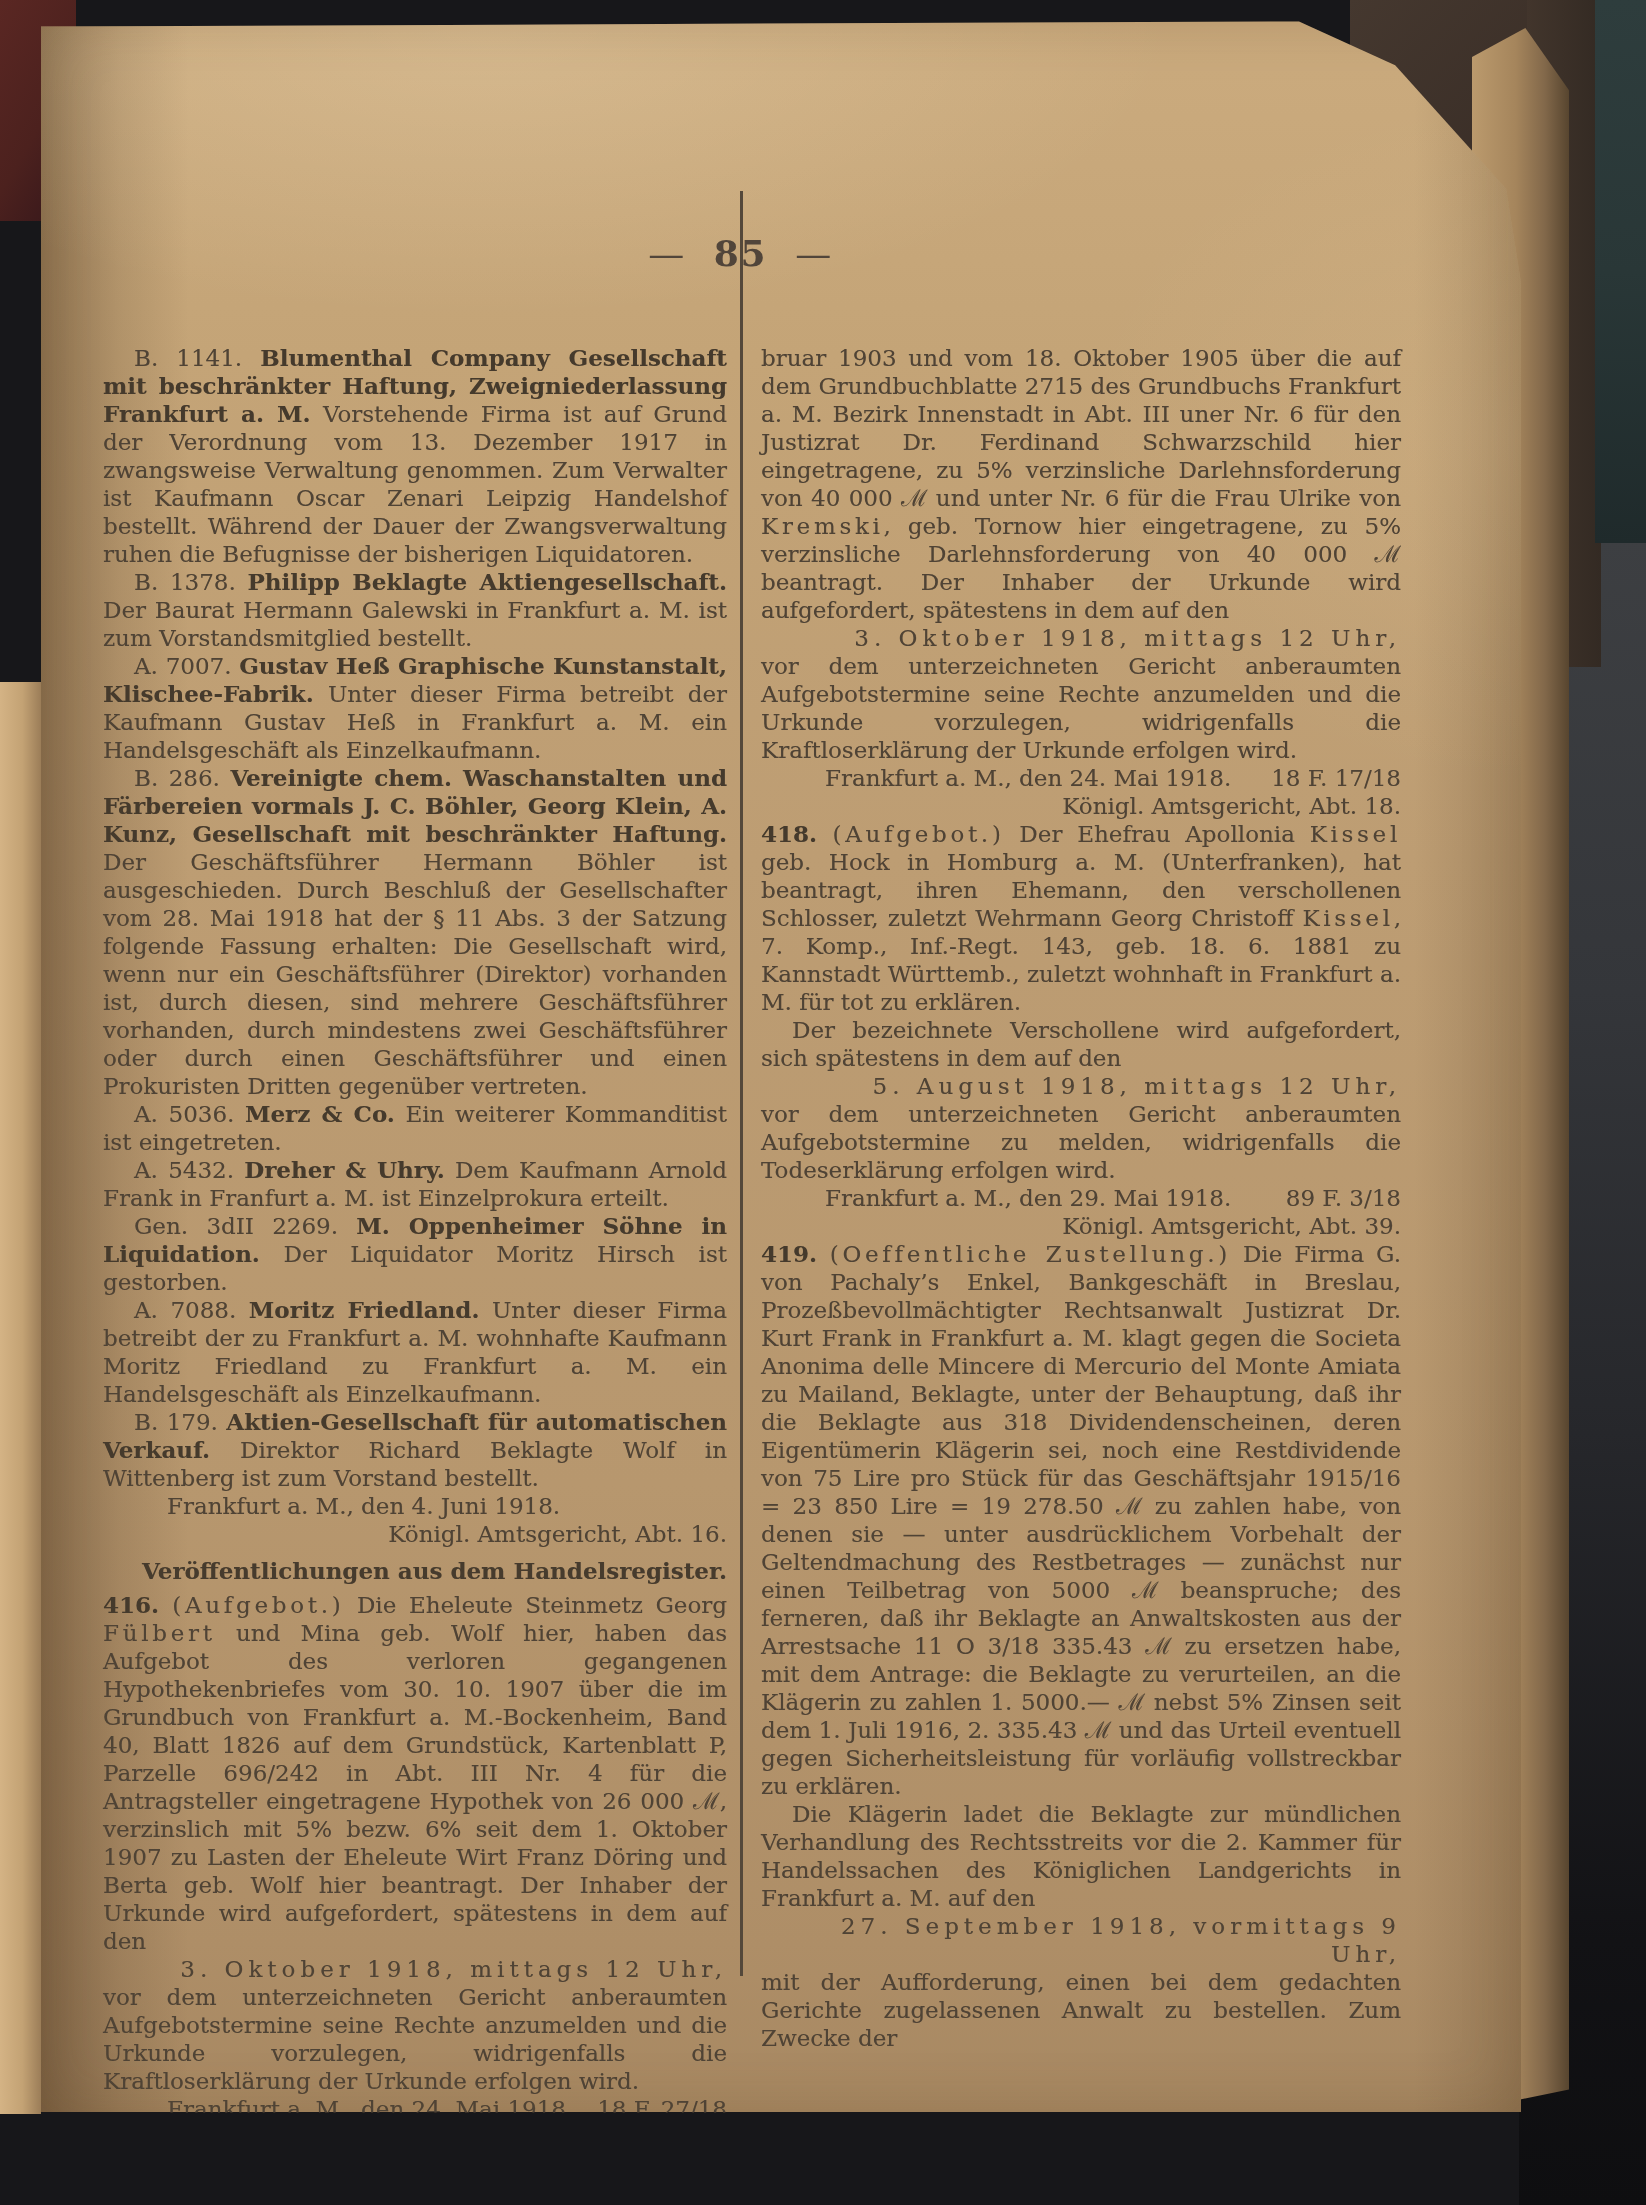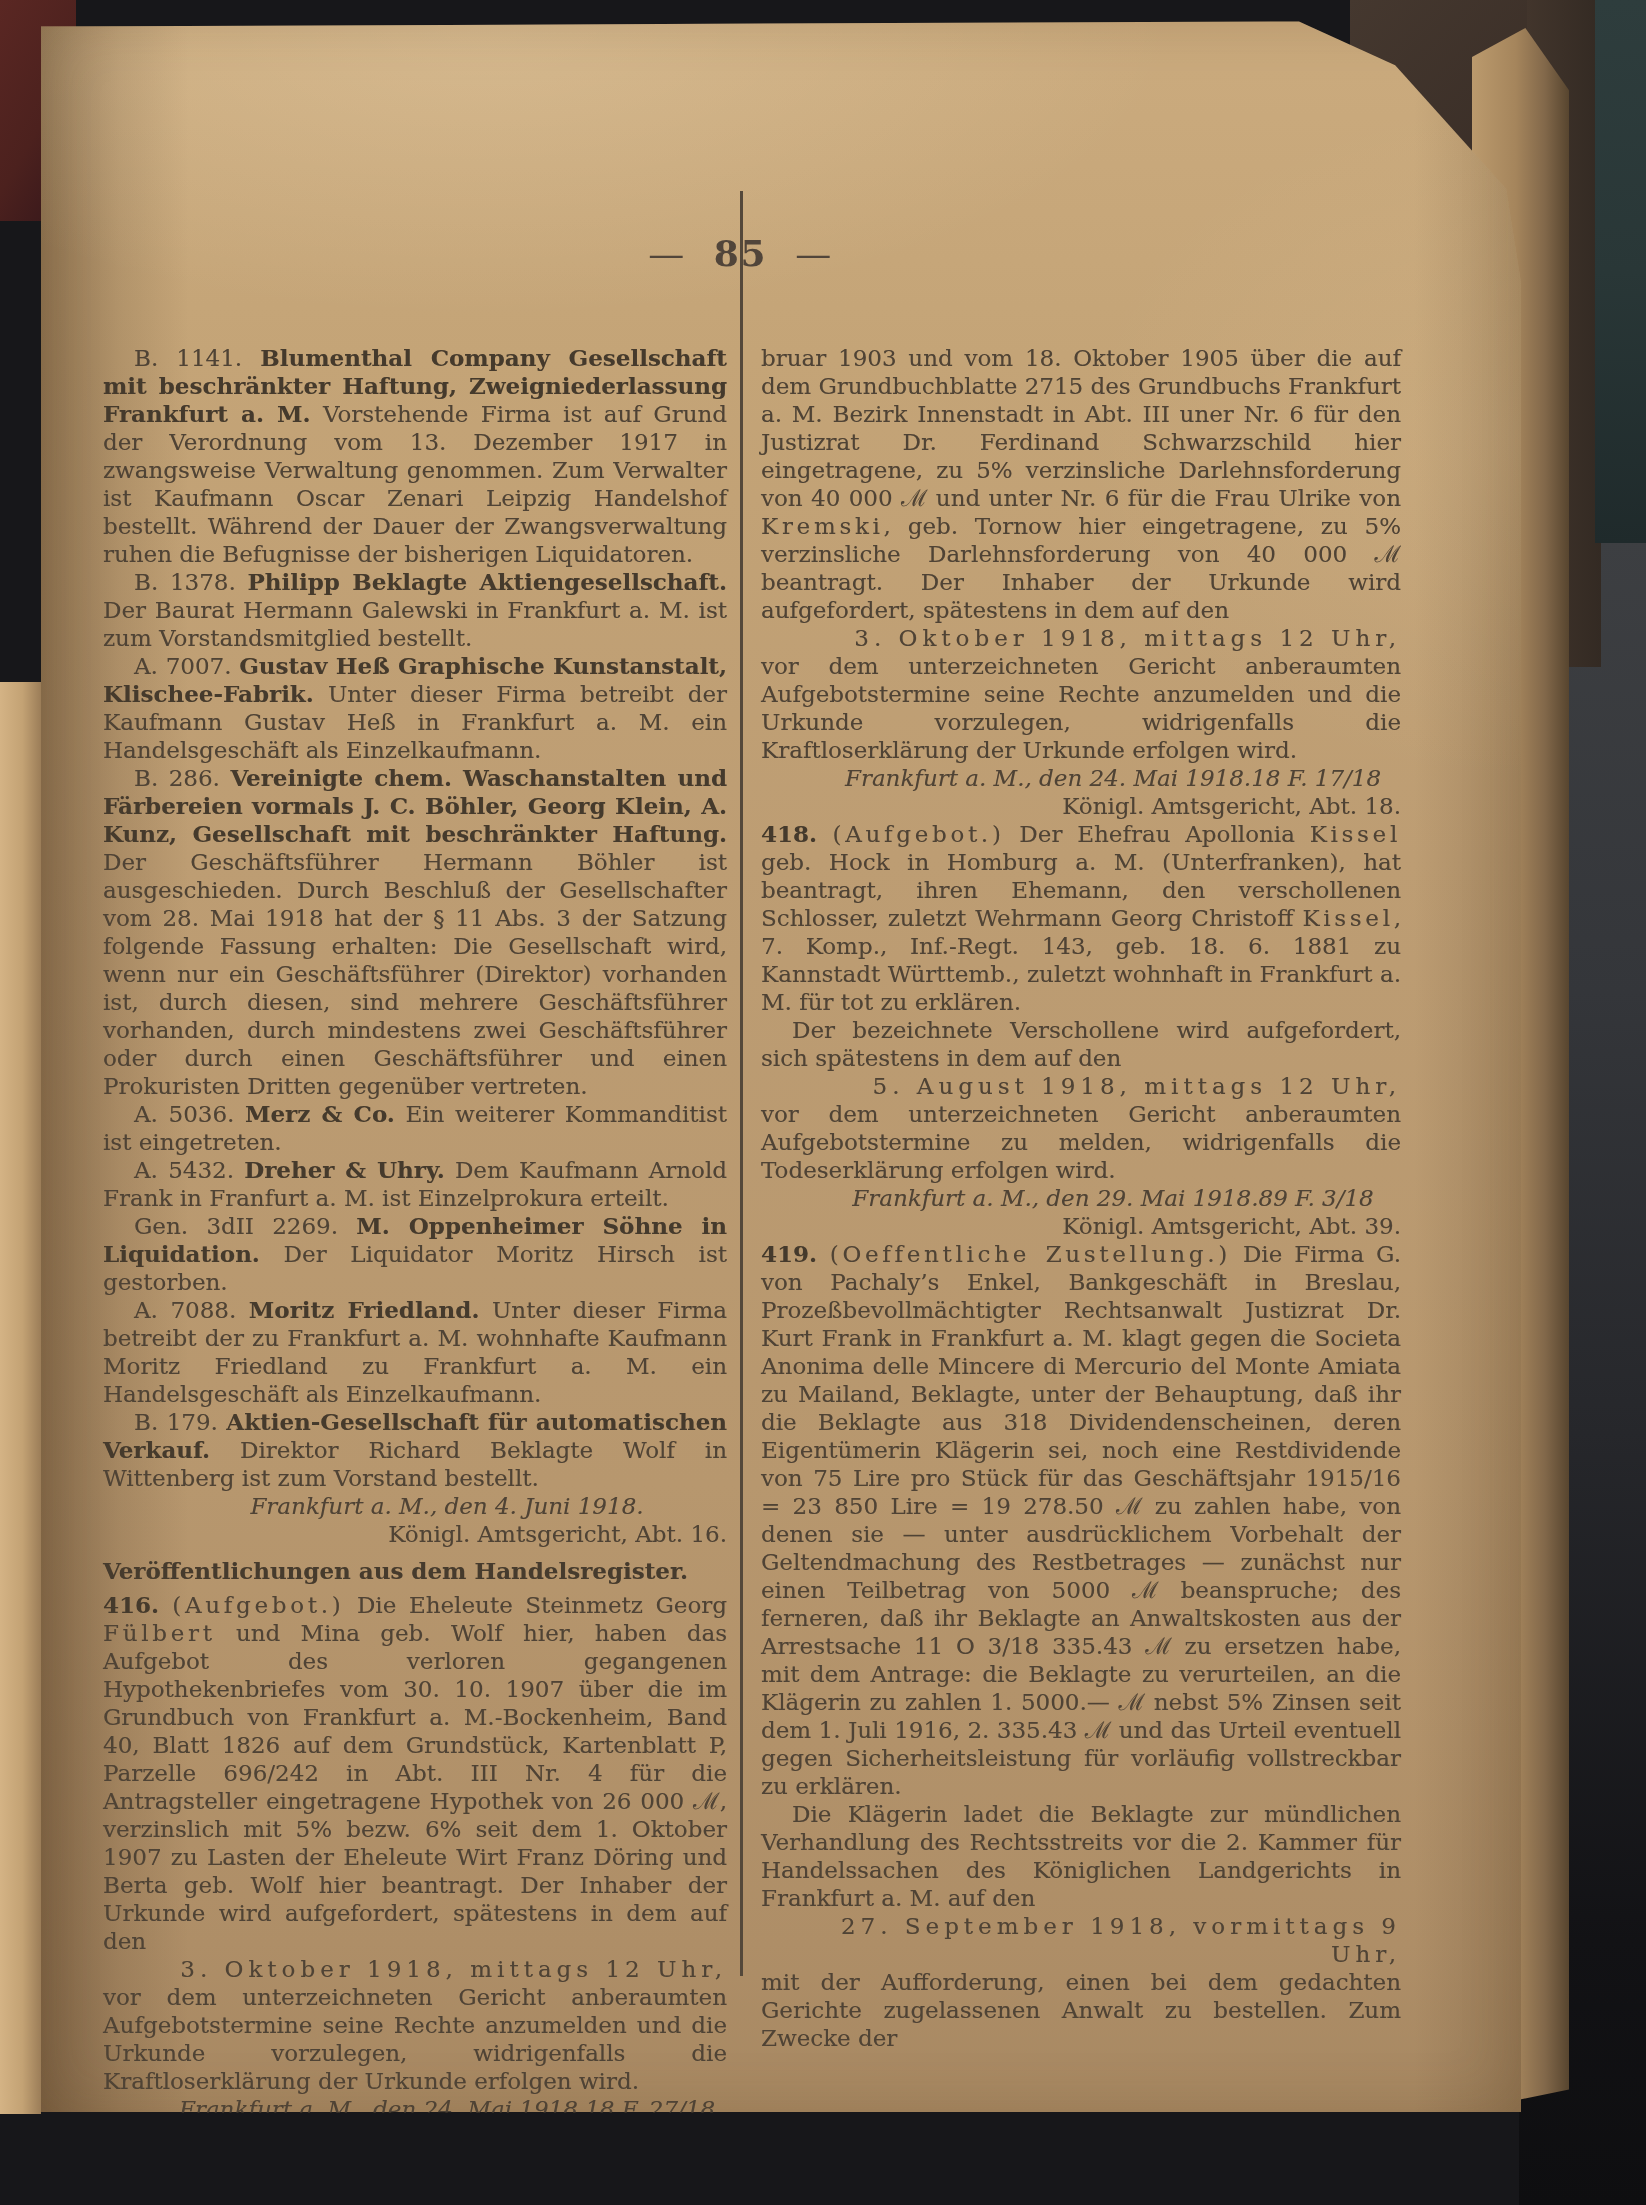--- a/index.html
+++ b/index.html
@@ -69,23 +69,23 @@
     text-align:justify;hyphens:auto;-webkit-hyphens:auto;
     text-shadow:0.2px 0.2px 0 rgba(62,51,39,0.30);
   }
   .col-left{left:62px;width:624px;}
   .col-right{left:720px;width:640px;}
   .para{margin:0;}
   .entry{text-indent:31px;}
   .entry-flush{text-indent:0;}
   .flush{text-indent:0;}
   .center-spaced{text-align:right;letter-spacing:5px;text-indent:0;}
-  .dateline{display:flex;justify-content:center;text-indent:0;padding-left:64px;font-style:italic;}
+  .dateline{display:flex;justify-content:space-between;text-indent:0;padding-left:64px;}
   .court{text-align:right;text-indent:0;padding-left:140px;}
-  .heading{text-align:left;font-weight:700;text-indent:0;margin:8.2px 0 6.6px 0;color:#463b2d;}
+  .heading{text-align:right;font-weight:700;text-indent:0;margin:8.2px 0 6.6px 0;color:#463b2d;}
   .seg-bold{font-weight:700;color:#453a2c;}
   .seg-spaced{letter-spacing:3.7px;}
 </style>
 </head>
 <body>
 
 <div class="cover-right"></div>
 <div class="cover-cloth"></div>
 <div class="cover-cloth-side"></div>
 <div class="cover-teal"></div>

